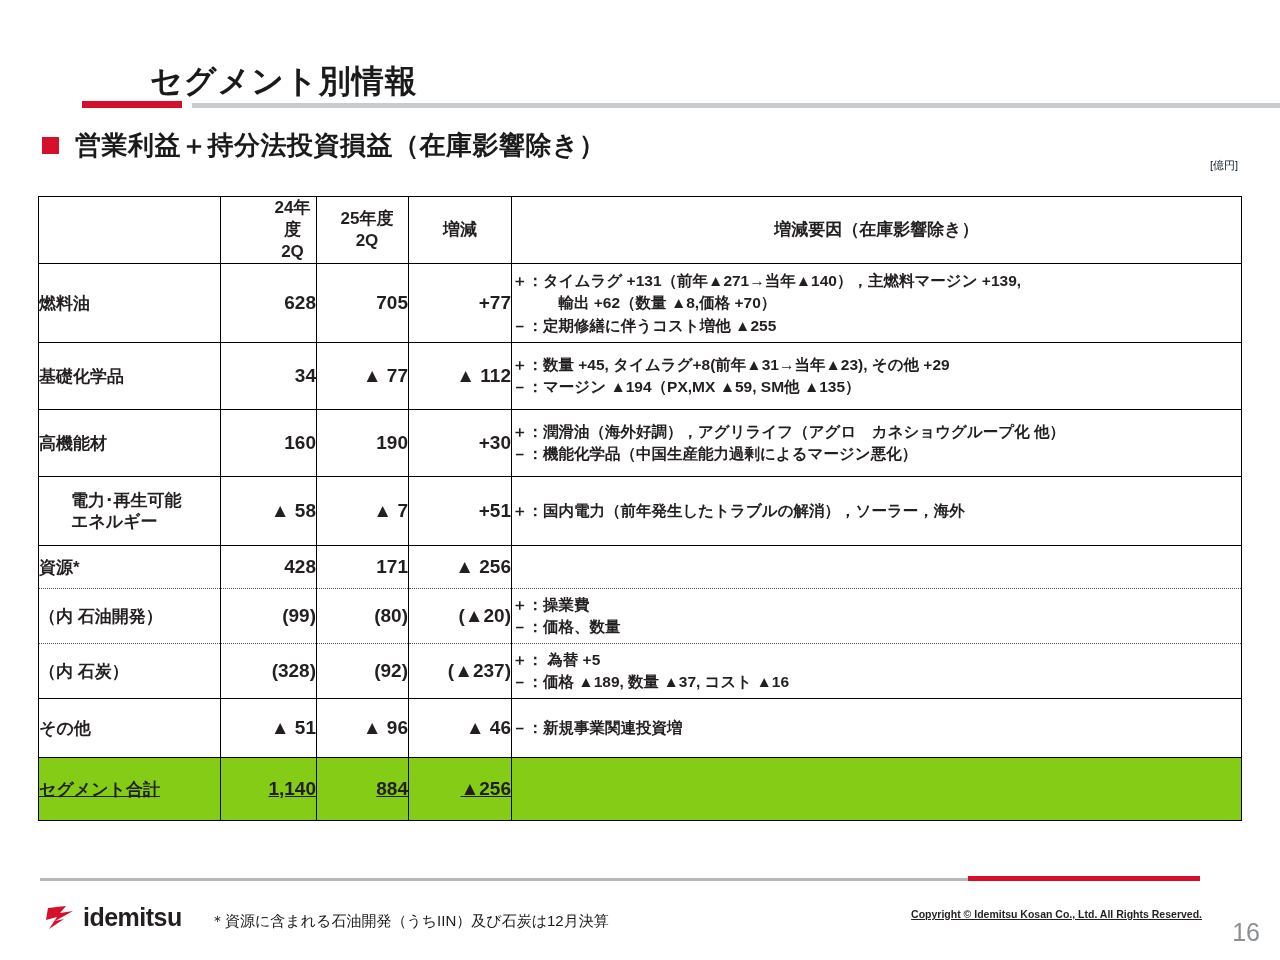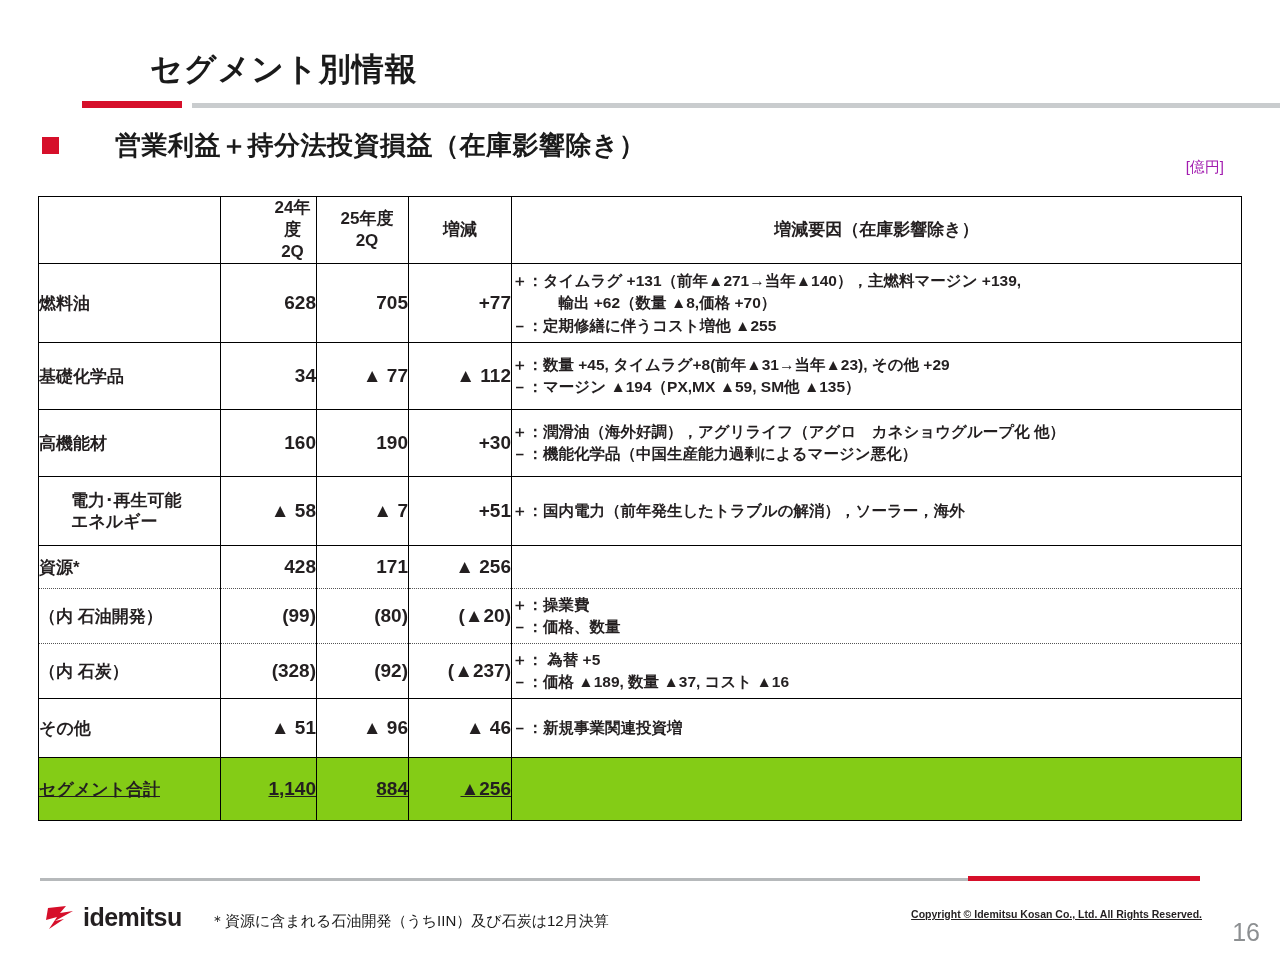--- a/index.html
+++ b/index.html
@@ -20,21 +20,21 @@
   .title-wrap {
     position: absolute;
     left: 40px;
     top: 48px;
     width: 1200px;
     height: 62px;
   }
   .page-title {
     position: absolute;
     left: 110px;
-    top: 0px;
+    top: 12px;
     font-size: 32px;
     font-weight: bold;
     letter-spacing: 1px;
     color: #1a1a1a;
   }
   .title-rule-red {
     position: absolute;
     left: 42px;
     top: 53px;
     width: 100px;
@@ -50,40 +50,39 @@
     background: #c9ccce;
   }
 
   
   .section-head {
     position: absolute;
     left: 42px;
     top: 128px;
     display: flex;
     align-items: center;
-    gap: 40px;
   }
   .sq-marker {
     width: 17px;
     height: 17px;
     background: #d60f2a;
     margin-right: 16px;
   }
   .section-title {
     font-size: 26px;
     font-weight: bold;
     color: #1a1a1a;
     letter-spacing: 0.5px;
   }
   .unit-note {
     position: absolute;
-    right: 56px;
+    right: 42px;
     top: 158px;
-    font-size: 15px;
-    color: #a21caf;
+    font-size: 11px;
+    color: #0f172a;
   }
 
   
   table.seg {
     position: absolute;
     left: 38px;
     top: 196px;
     width: 1203px;
     border-collapse: collapse;
     table-layout: fixed;

